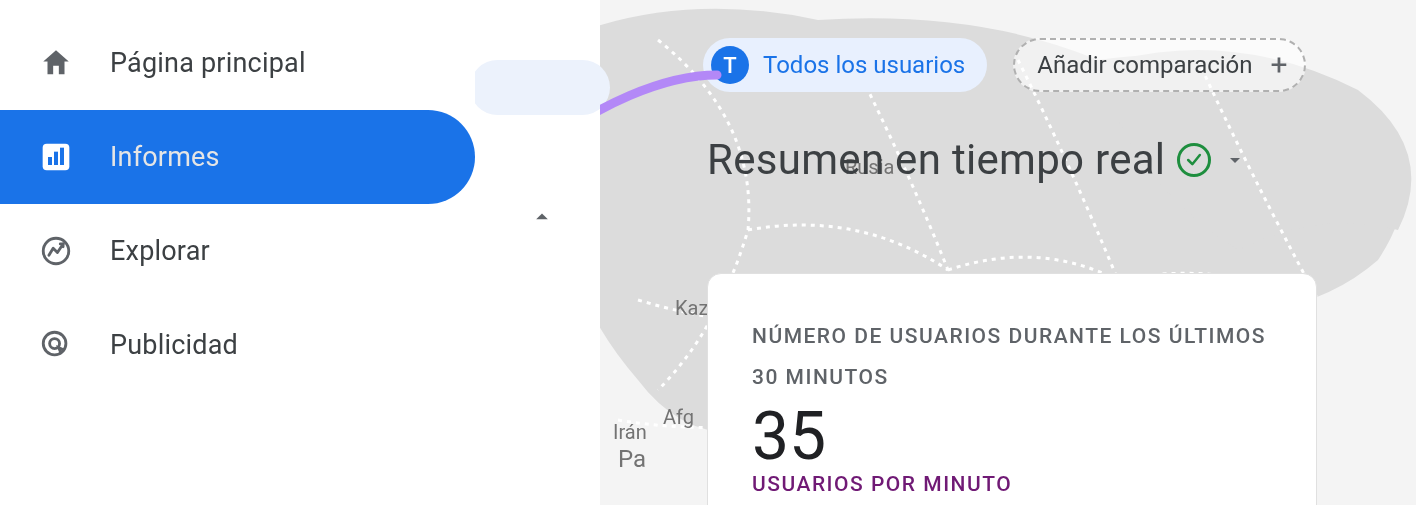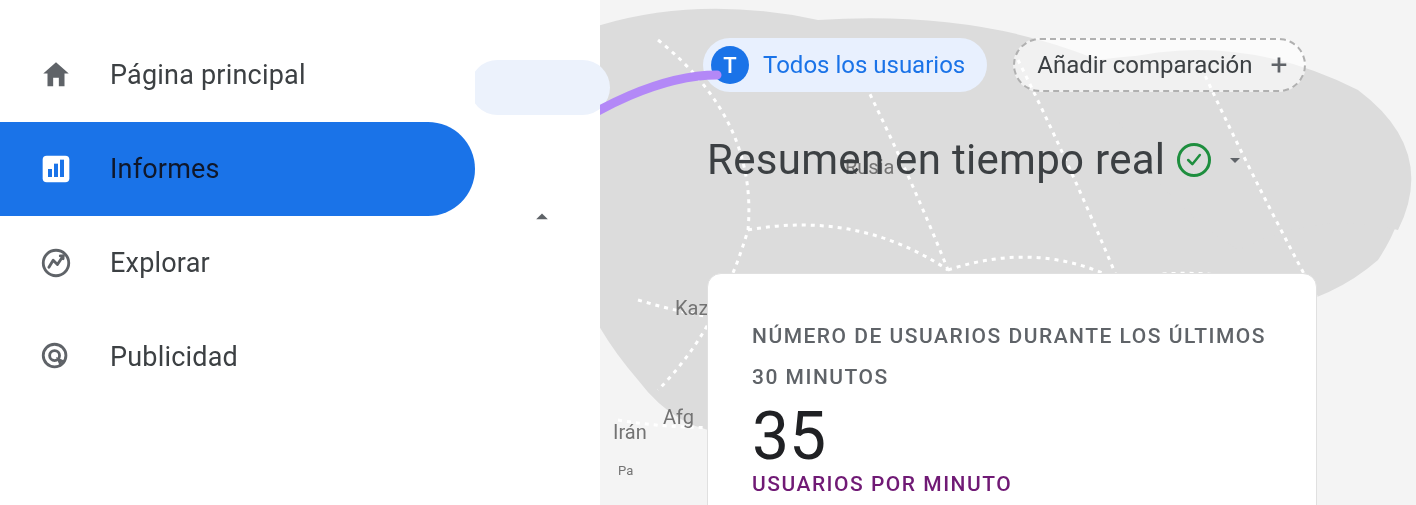--- a/index.html
+++ b/index.html
@@ -10,37 +10,37 @@
     font-family: 'Google Sans', Roboto, Arial, sans-serif;
     background: #fff;
   }
   body { display: flex; }
 
   
   .sidebar {
     width: 475px;
     height: 100%;
     background: #fff;
-    padding-top: 28px;
+    padding-top: 16px;
     position: relative;
     z-index: 20;
   }
   .nav-item {
     height: 94px;
     display: flex;
     align-items: center;
     padding-left: 38px;
     border-top-right-radius: 48px;
     border-bottom-right-radius: 48px;
     cursor: pointer;
     color: #3c4043;
   }
   .nav-item.active {
     background: #1a73e8;
-    color: #0f172a;
+    color: #e5e5e5;
   }
   .nav-icon {
     width: 36px;
     height: 36px;
     flex-shrink: 0;
     display: flex;
     align-items: center;
     justify-content: center;
   }
   .nav-label {
@@ -288,21 +288,21 @@
         <path d="M520 280 Q620 260 720 300"></path>
         <path d="M600 60 Q650 170 720 300"></path>
         <path d="M40 300 Q140 330 220 320 Q310 340 380 380"></path>
         <path d="M20 420 Q110 435 200 420"></path>
       </g>
     </svg>
     <span class="map-label" style="left:245px;top:155px;">Rusia</span>
     <span class="map-label" style="left:75px;top:296px;">Kaz</span>
     <span class="map-label" style="left:13px;top:420px;">Irán</span>
     <span class="map-label" style="left:55px;top:405px;margin-left:8px;">Afg</span>
-    <span class="map-label" style="left:18px;top:463px;font-size:13px">Pa</span>
+    <span class="map-label" style="left:18px;top:445px;font-size:24px">Pa</span>
   </div>
 
   <svg class="annotation-arrow" viewBox="0 0 240 130">
     <path d="M225 15 C 180 15, 100 40, 35 105" stroke="#b388f7" stroke-width="9" fill="none" stroke-linecap="round"></path>
     <path d="M18 100 L42 108 L38 84 Z" fill="#b388f7"></path>
   </svg>
 
   <div class="chips-row">
     <div class="chip segment">
       <span class="badge">T</span>

